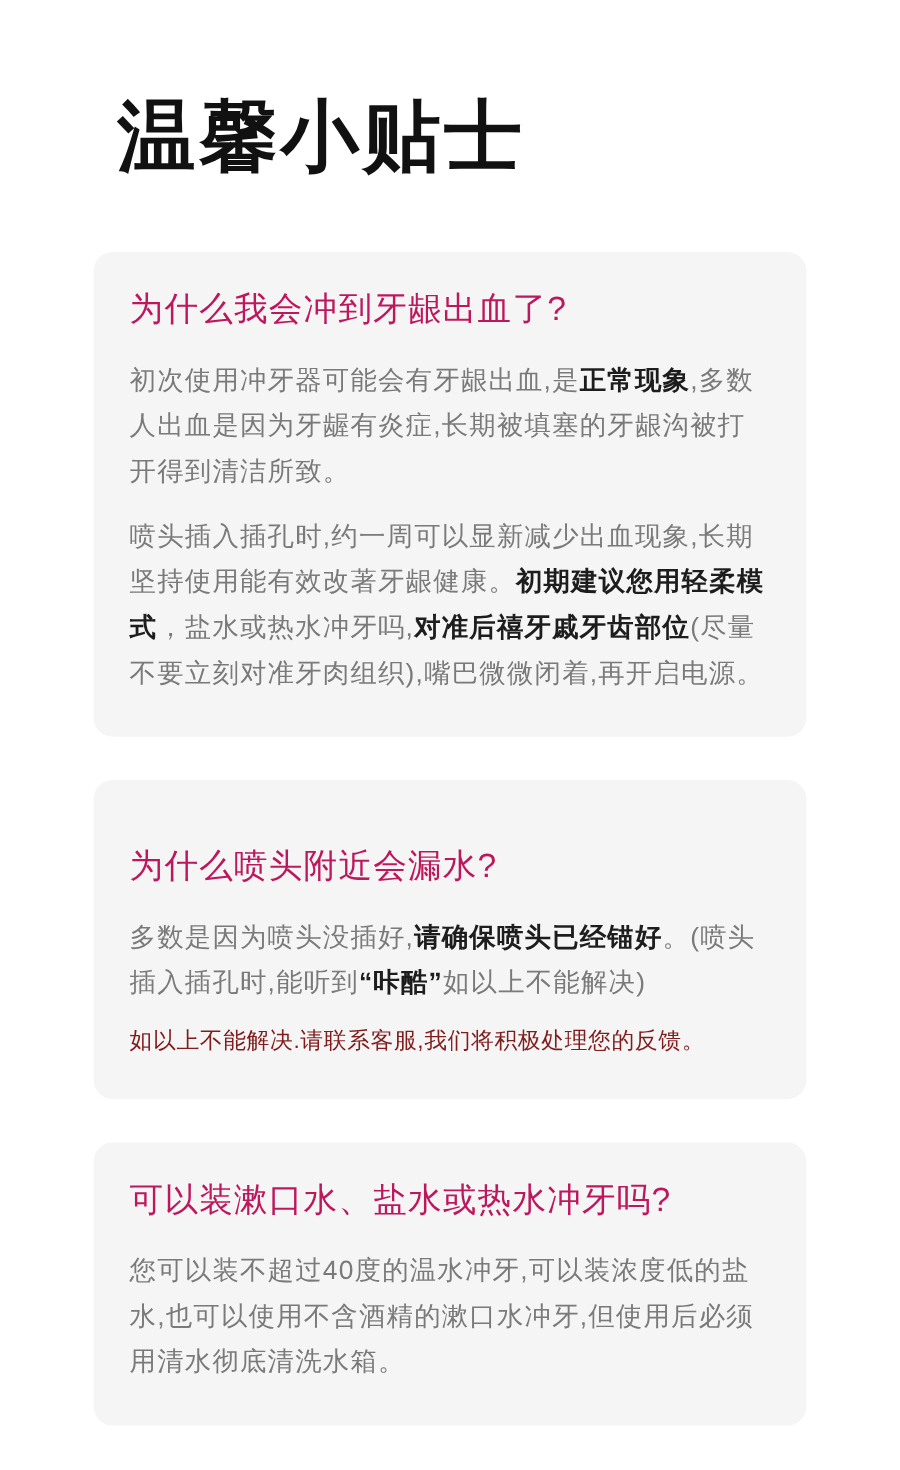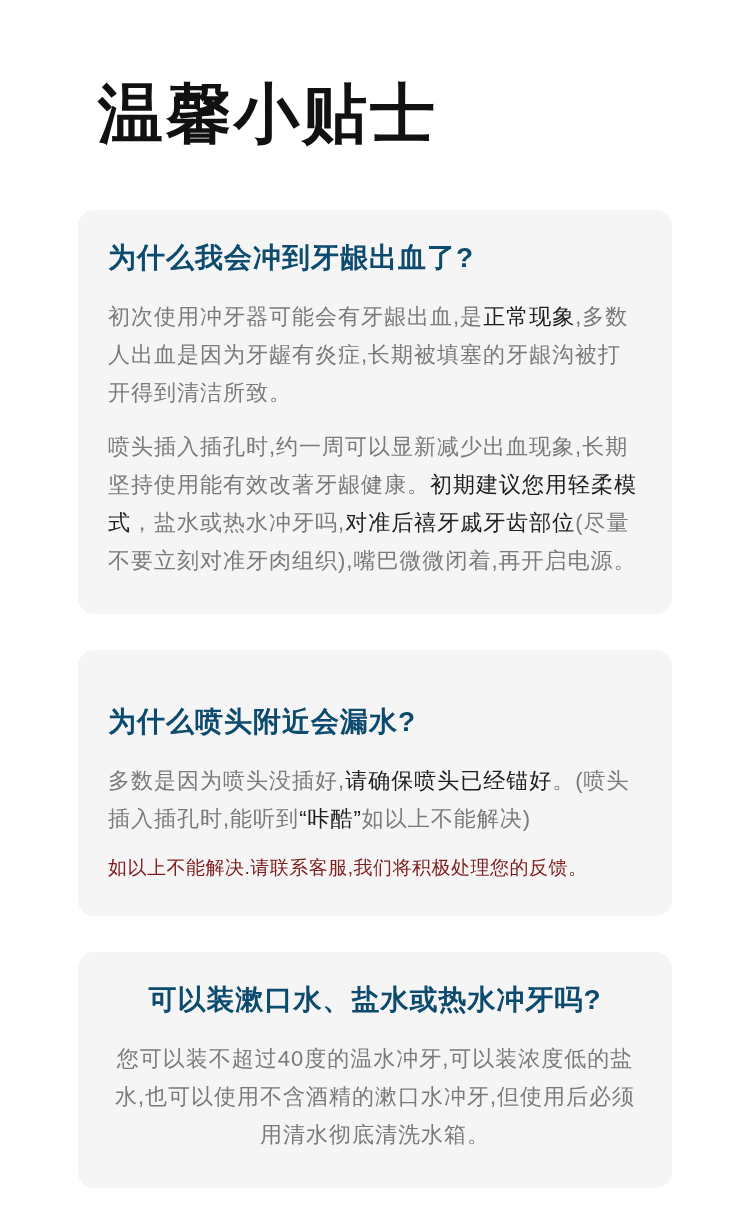--- a/index.html
+++ b/index.html
@@ -25,42 +25,42 @@
     font-weight: 700;
     color: #111111;
     letter-spacing: 3px;
   }
   .faq-card {
     background: #f5f5f6;
     border-radius: 16px;
     padding: 24px 30px 34px 30px;
     margin-bottom: 36px;
   }
-  .faq-card:last-child { margin-bottom: 0; text-align: center; }
+  .faq-card:last-child { margin-bottom: 0; }
   .faq-question {
     margin: 4px 0 20px 0;
     font-size: 28px;
     line-height: 40px;
-    font-weight: 700;
-    color: #0c4a6e;
+    font-weight: 400;
+    color: #be185d;
     letter-spacing: 1px;
   }
   
   .faq-card.extra-top .faq-question { margin-top: 28px; }
   .faq-answer {
     margin: 0 0 16px 0;
     font-size: 22px;
     line-height: 38px;
     color: #7a7a7a;
     letter-spacing: 1px;
   }
   .faq-answer:last-child { margin-bottom: 0; }
   .faq-answer .seg { font-weight: 400; }
   .faq-answer .seg.bold {
-    font-weight: 400;
+    font-weight: 700;
     color: #1d1d1d;
   }
   .faq-note {
     margin: 6px 0 0 0;
     font-size: 19px;
     line-height: 28px;
     color: #7f1d1d;
     letter-spacing: 0.5px;
   }
 </style>

